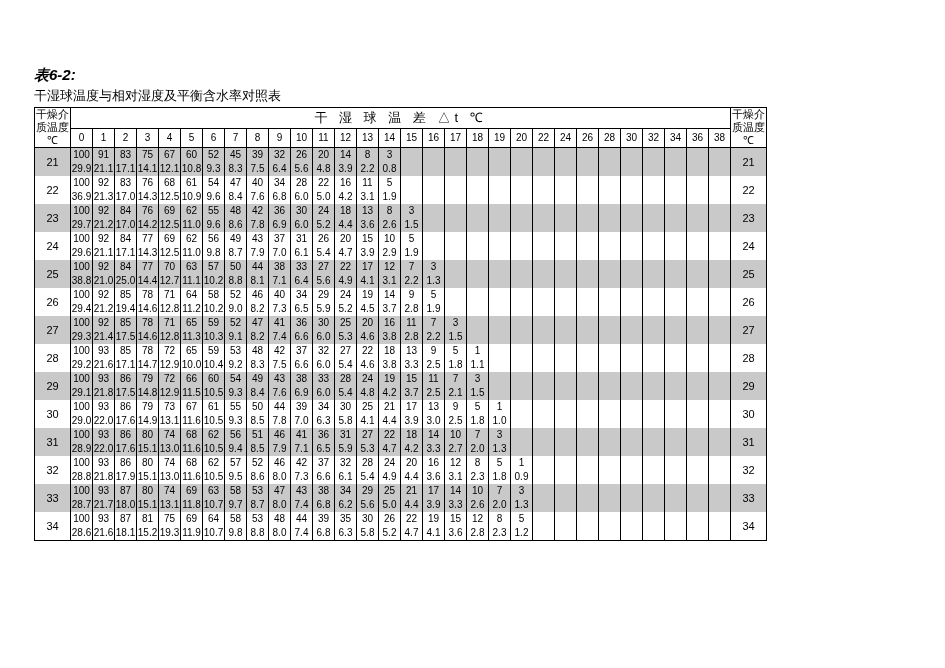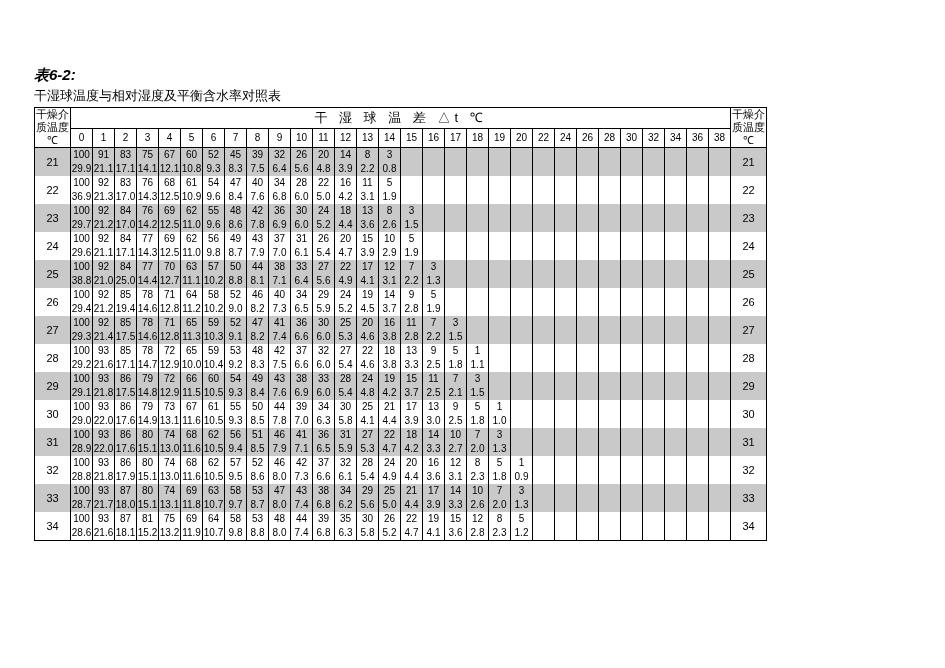--- a/index.html
+++ b/index.html
@@ -990,21 +990,21 @@
         <td class="br"></td>
         <td class="br"></td>
         <td class="br"></td>
         <td rowspan="2" class="br bb" style="font-size: 11px;">34</td>
       </tr>
       <tr>
         <td class="br bb">28.6</td>
         <td class="br bb">21.6</td>
         <td class="br bb">18.1</td>
         <td class="br bb">15.2</td>
-        <td class="br bb">13.2</td>
+        <td class="br bb">19.3</td>
         <td class="br bb">11.9</td>
         <td class="br bb">10.7</td>
         <td class="br bb">9.8</td>
         <td class="br bb">8.8</td>
         <td class="br bb">8.0</td>
         <td class="br bb">7.4</td>
         <td class="br bb">6.8</td>
         <td class="br bb">6.3</td>
         <td class="br bb">5.8</td>
         <td class="br bb">5.2</td>

